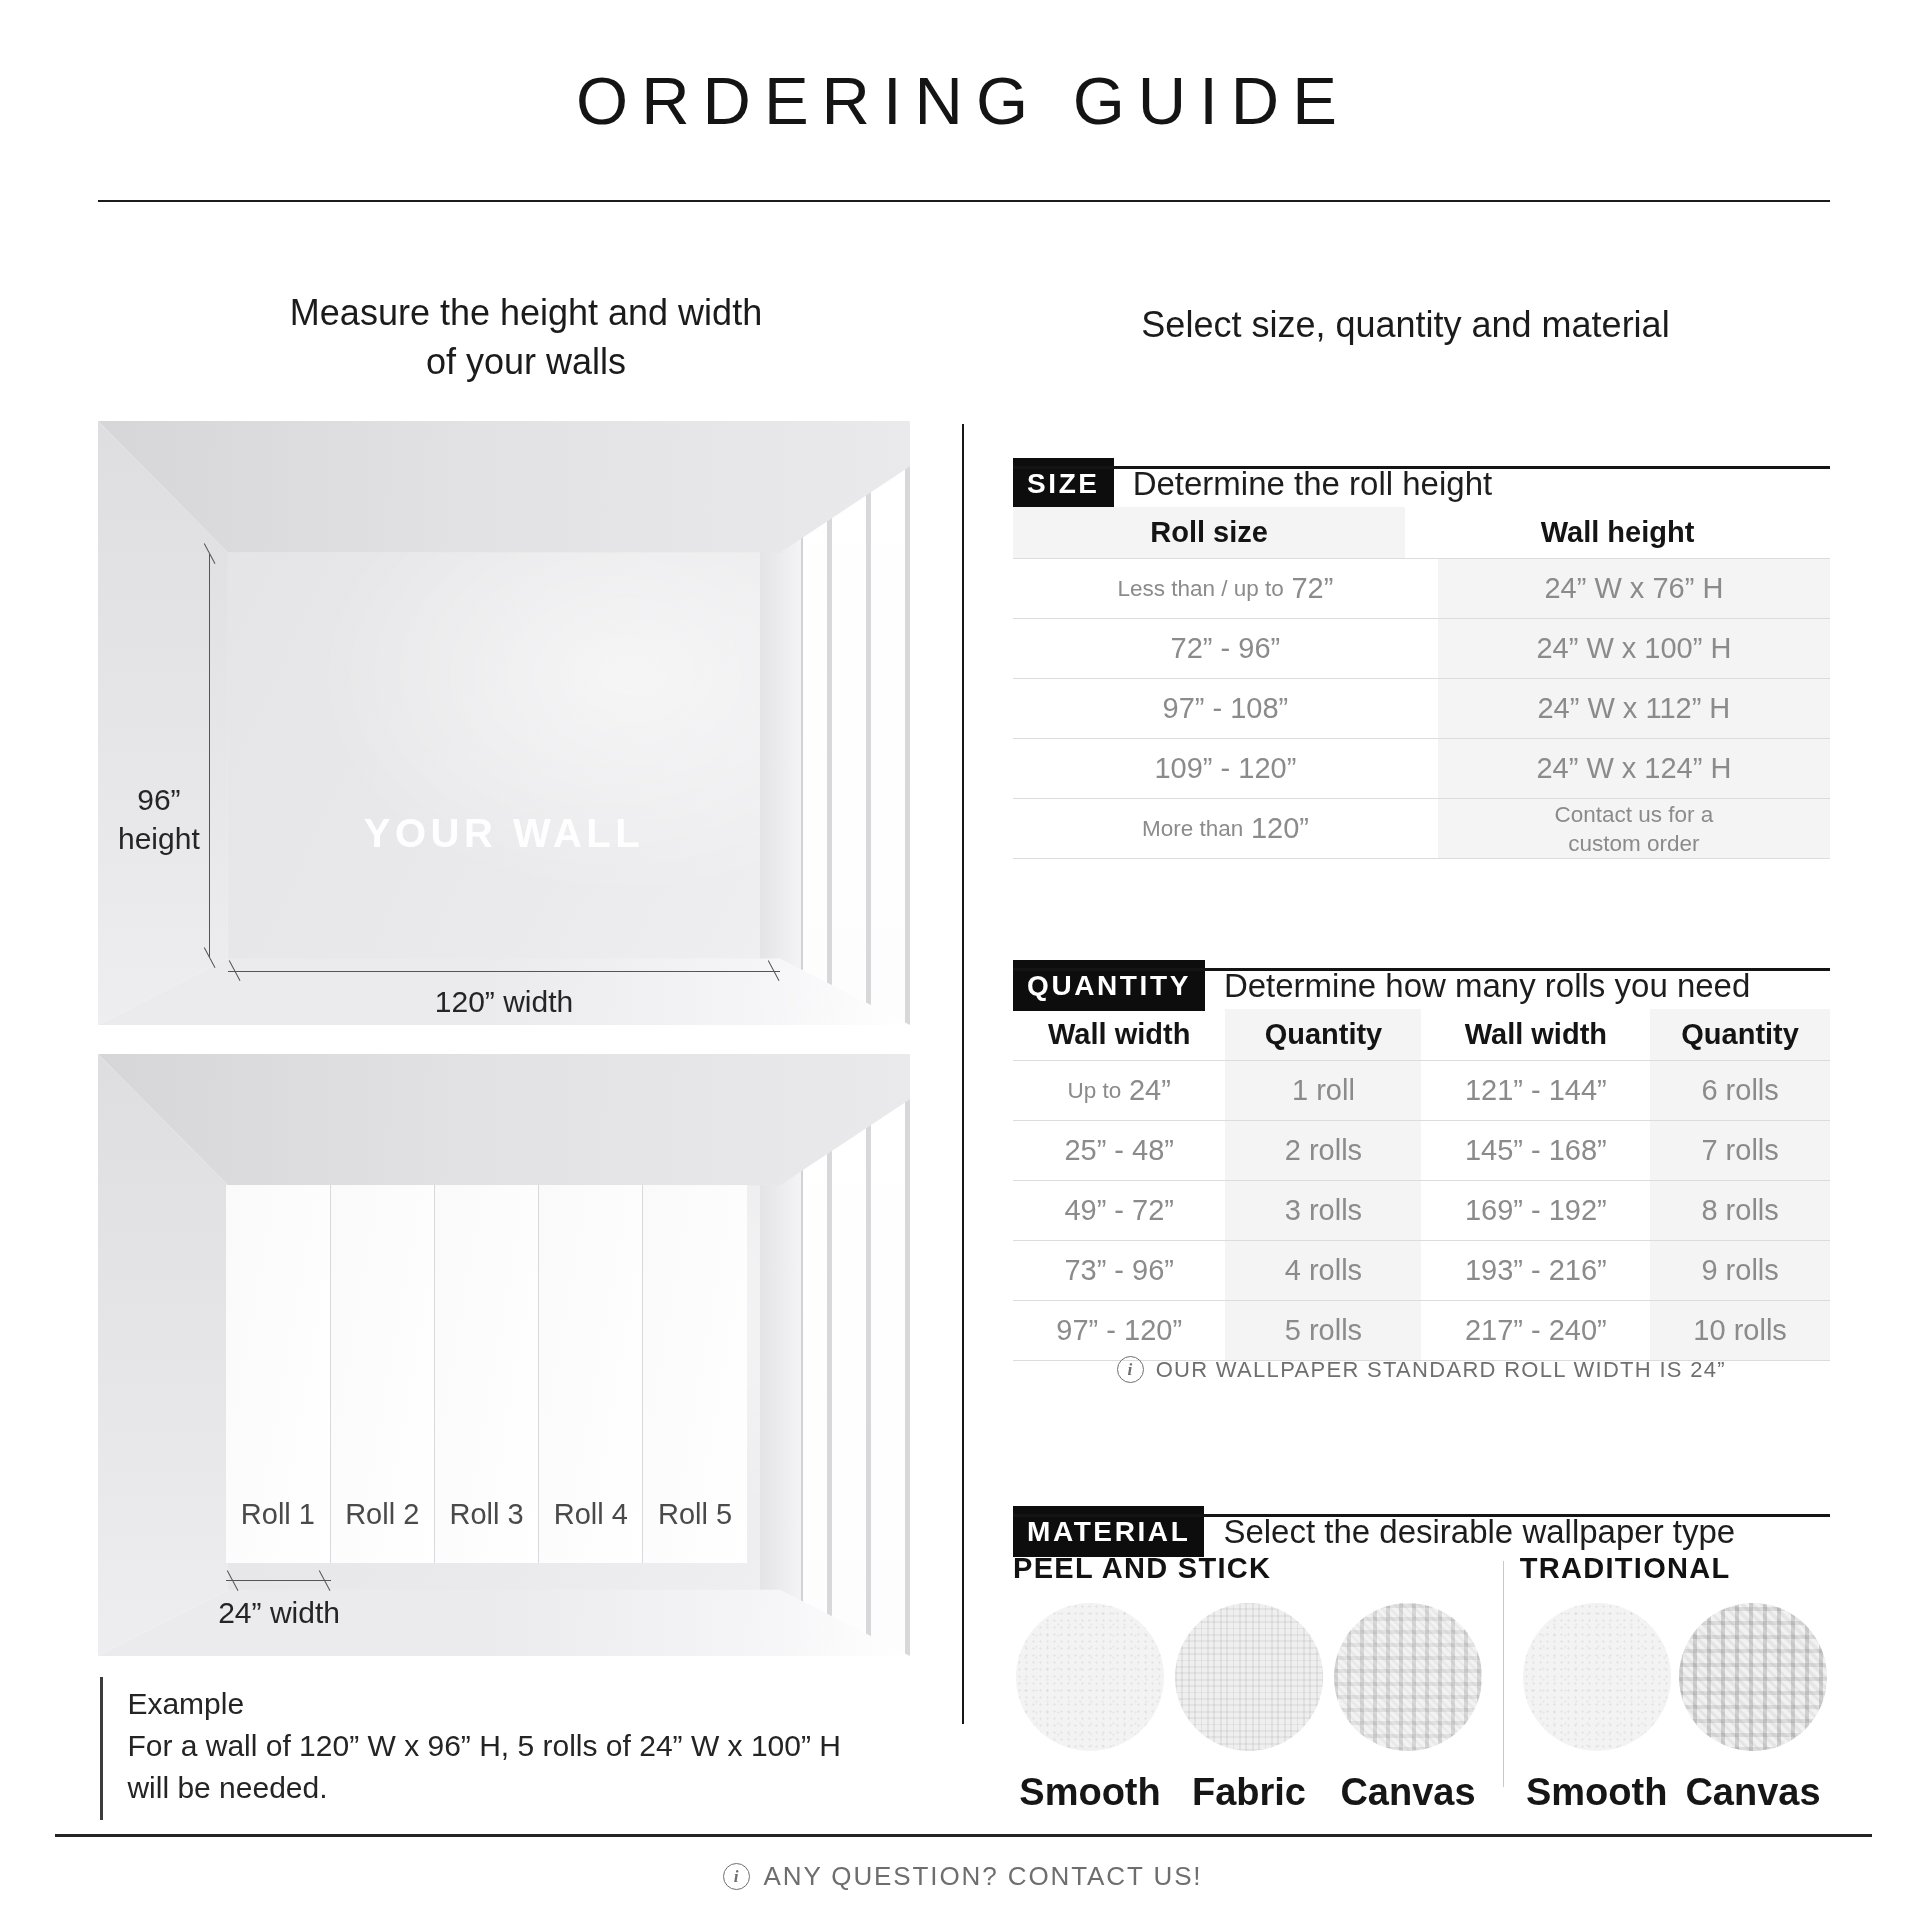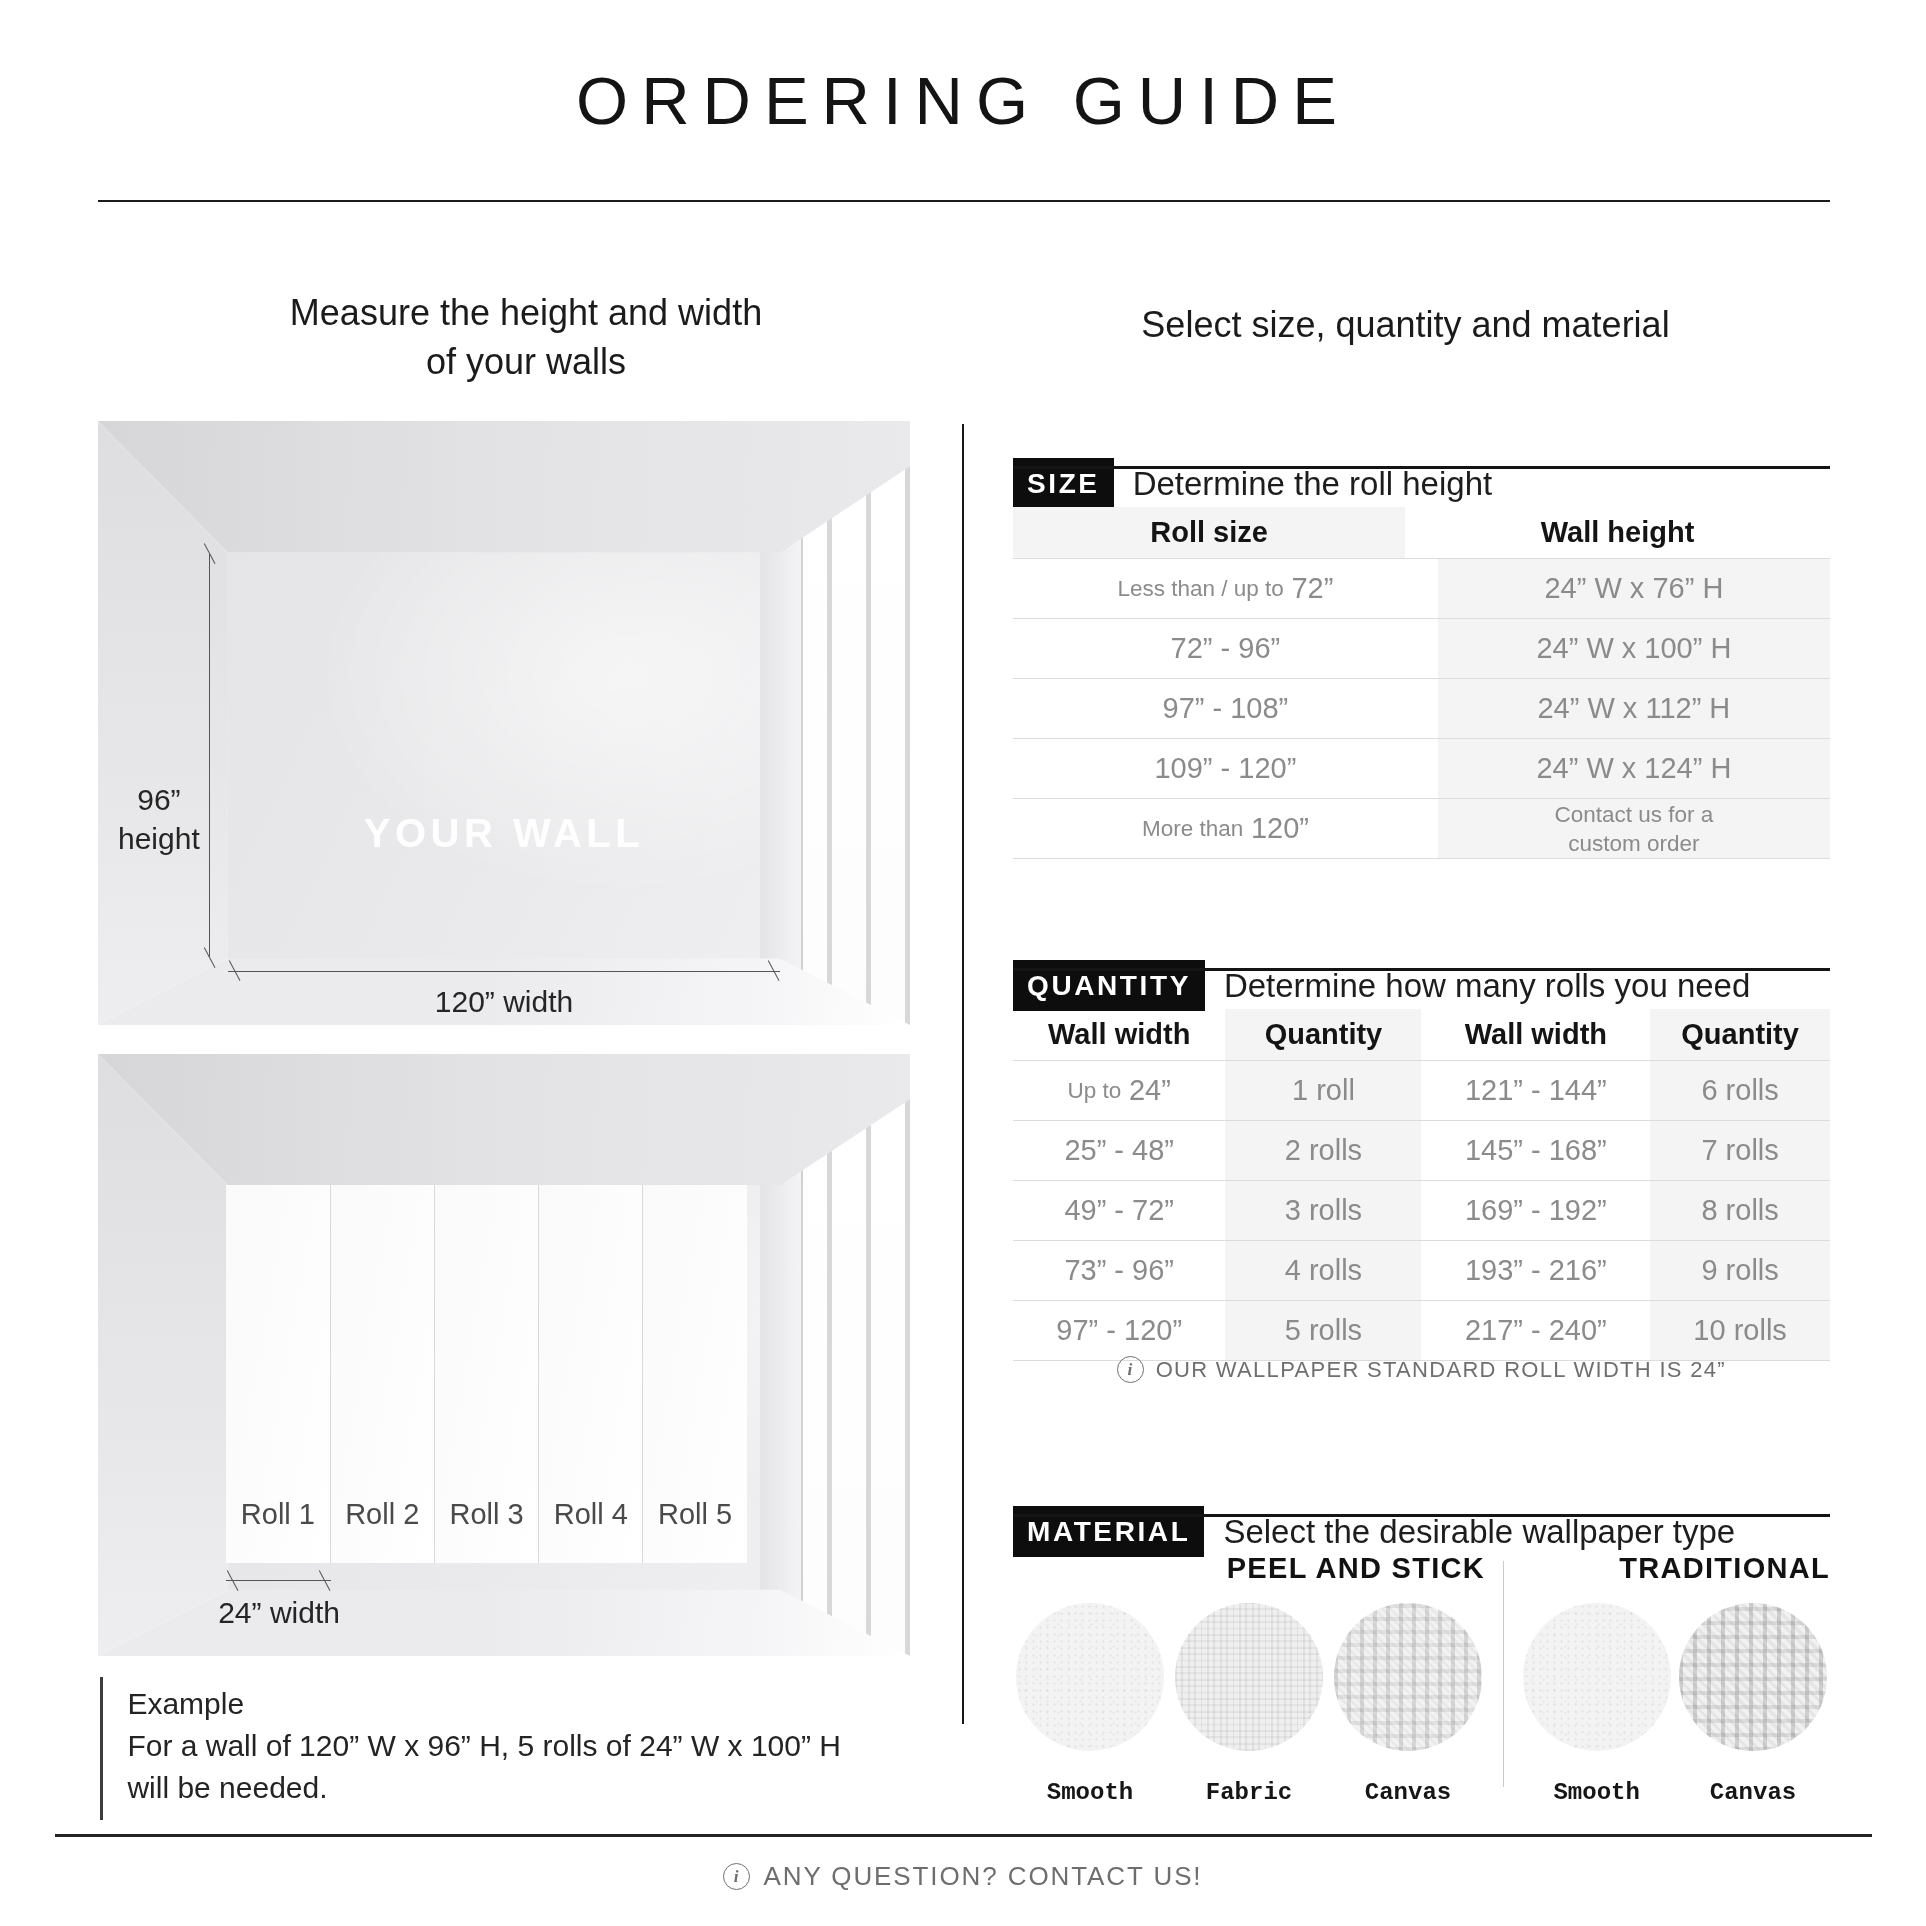--- a/index.html
+++ b/index.html
@@ -126,25 +126,25 @@
     font-size:17.3px; font-weight:600; color:#6f6f6f; flex:0 0 auto;
     font-family:"Liberation Serif", serif; font-style:italic;
   }
 
   
   .material-body { position:absolute; left:1013px; top:1552px; width:817px; display:flex; }
   .mgroup { display:flex; flex-direction:column; }
   .mgroup1 { width:472px; }
   .mgroup2 { flex:1; }
   .mdivider { width:1.3px; background:#c9c9cc; margin:9px 15.4px 0 18px; height:226px; }
-  .mg-label { text-align:right; font-size:29px; font-weight:600; letter-spacing:1.3px; color:#121212; margin-bottom:18px; }
+  .mg-label { text-align:left; font-size:29px; font-weight:600; letter-spacing:1.3px; color:#121212; margin-bottom:18px; }
   .swatch-row { display:flex; justify-content:space-between; }
   .swatch { width:154px; text-align:center; }
   .circle { width:148px; height:148px; border-radius:50%; margin:0 auto; }
-  .sw-label { margin-top:28px; font-size:24px; font-weight:700; color:#161616;font-family:Liberation Mono, monospace; }
+  .sw-label { margin-top:20px; font-size:38px; font-weight:700; color:#161616; }
 
   .tex-smooth {
     background-color:#f3f3f4;
     background-image:
       radial-gradient(rgba(0,0,0,0.055) 1px, transparent 1.4px),
       radial-gradient(rgba(0,0,0,0.04) 1px, transparent 1.4px);
     background-size:7px 7px, 11px 11px;
     background-position:0 0, 3.9px 5.1px;
   }
   .tex-fabric {

